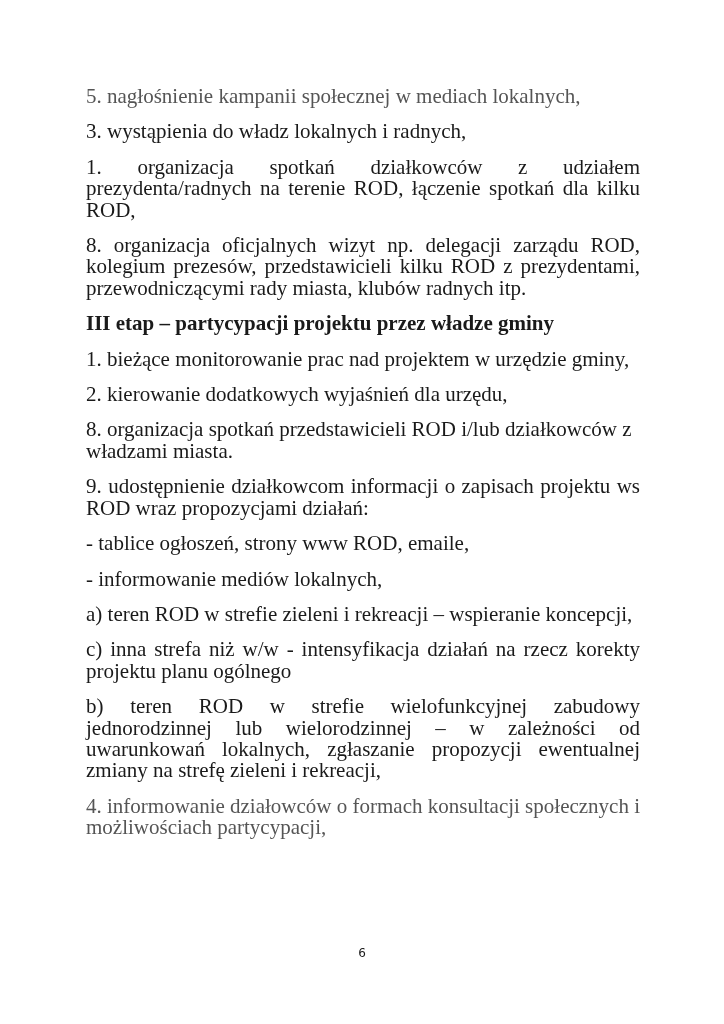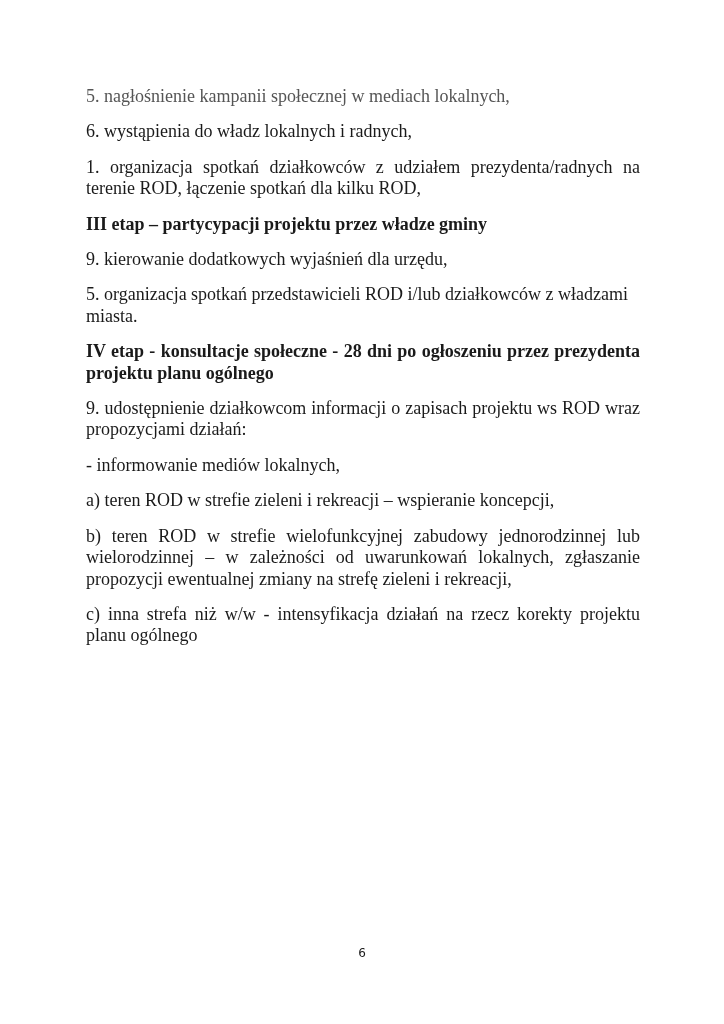--- a/index.html
+++ b/index.html
@@ -13,21 +13,21 @@
       position: relative;
       overflow: hidden;
       font-family: "Liberation Serif", serif;
       color: #1a1a1a;
     }
     .page {
       position: absolute;
       left: 86px;
       top: 86px;
       width: 554px;
-      font-size: 18px;
+      font-size: 21px;
       line-height: 21.4px;
     }
     .para {
       margin: 0 0 14px 0;
       text-align: justify;
       text-align-last: left;
     }
     .para.single {
       text-align: left;
     }
@@ -49,28 +49,31 @@
       font-family: "DejaVu Sans", sans-serif;
       font-size: 12px;
       color: #1a1a1a;
     }
   </style>
 </head>
 <body>
 
 <div class="page">
   <p class="para single gray">5. nagłośnienie kampanii społecznej w mediach lokalnych,</p>
-  <p class="para single">6. wystąpienia do władz lokalnych i radnych,</p>
+  <p class="para single">3. wystąpienia do władz lokalnych i radnych,</p>
   <p class="para">1. organizacja spotkań działkowców z udziałem prezydenta/radnych na terenie ROD, łączenie spotkań dla kilku ROD,</p>
+  <p class="para">8. organizacja oficjalnych wizyt np. delegacji zarządu ROD, kolegium prezesów, przedstawicieli kilku ROD z prezydentami, przewodniczącymi rady miasta, klubów radnych itp.</p>
 
   <p class="heading">III etap – partycypacji projektu przez władze gminy</p>
-  <p class="para single">9. kierowanie dodatkowych wyjaśnień dla urzędu,</p>
-  <p class="para single">5. organizacja spotkań przedstawicieli ROD i/lub działkowców z władzami miasta.</p>
+  <p class="para single">1. bieżące monitorowanie prac nad projektem w urzędzie gminy,</p>
+  <p class="para single">2. kierowanie dodatkowych wyjaśnień dla urzędu,</p>
+  <p class="para single">8. organizacja spotkań przedstawicieli ROD i/lub działkowców z władzami miasta.</p>
 
-  <p class="heading">IV etap - konsultacje społeczne - 28 dni po ogłoszeniu przez prezydenta projektu planu ogólnego</p>
   <p class="para">9. udostępnienie działkowcom informacji o zapisach projektu ws ROD wraz propozycjami działań:</p>
+  <p class="para single">- tablice ogłoszeń, strony www ROD, emaile,</p>
   <p class="para single">- informowanie mediów lokalnych,</p>
   <p class="para single">a) teren ROD w strefie zieleni i rekreacji – wspieranie koncepcji,</p>
+  <p class="para">c) inna strefa niż w/w -  intensyfikacja działań na rzecz korekty projektu planu ogólnego</p>
   <p class="para">b) teren ROD w strefie wielofunkcyjnej zabudowy jednorodzinnej lub wielorodzinnej – w zależności od uwarunkowań lokalnych, zgłaszanie propozycji ewentualnej zmiany na strefę zieleni i rekreacji,</p>
-  <p class="para">c) inna strefa niż w/w -  intensyfikacja działań na rzecz korekty projektu planu ogólnego</p>
+  <p class="para gray">4. informowanie działowców o formach konsultacji społecznych i możliwościach partycypacji,</p>
 </div>
 
 <div class="page-number">6</div>
 
 </body></html>

